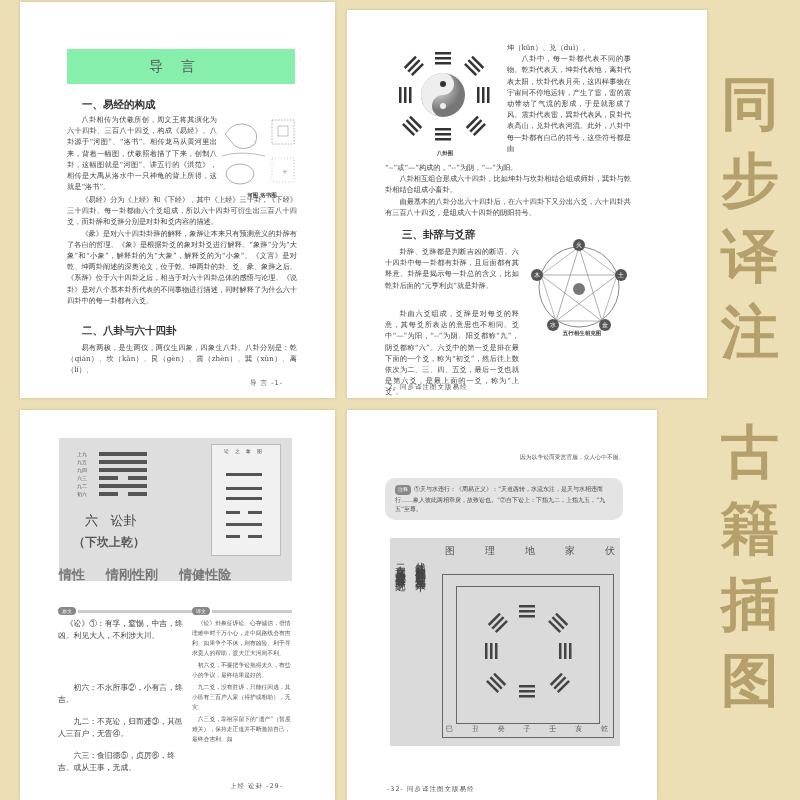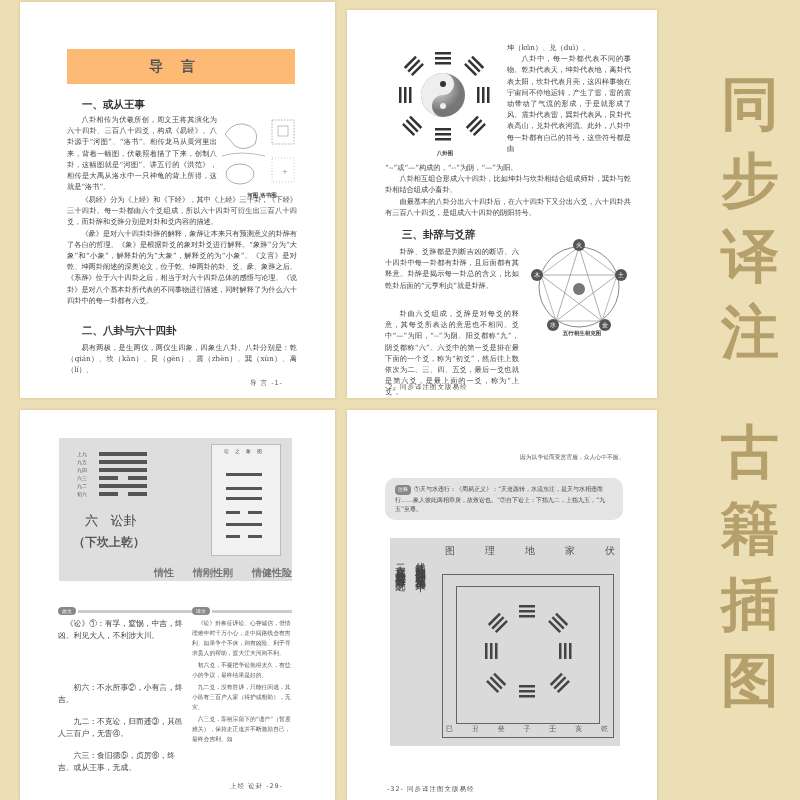--- a/index.html
+++ b/index.html
@@ -8,36 +8,36 @@
     background:#ecdfb6;
     font-family:"DejaVu Serif", serif;
     color:#3a3a3a;
   }
   .page {
     position:absolute; background:#fff;
     box-shadow:0 0 3px rgba(120,100,60,0.25);
     overflow:hidden;
   }
   #p1 { left:20px; top:2px;  width:315px; height:396px; }
-  #p2 { left:347px; top:10px; width:310px; height:388px; }
+  #p2 { left:347px; top:10px; width:360px; height:388px; }
   #p3 { left:20px; top:410px; width:315px; height:390px; }
   #p4 { left:347px; top:410px; width:310px; height:390px; }
 
   .abs { position:absolute; }
   .body-text { font-size:7.2px; line-height:11.2px; color:#444; text-align:justify; }
   .body-text p { margin:0; text-indent:2em; }
   .body-text p.noindent { text-indent:0; }
   .h2 { font-family:"DejaVu Sans", sans-serif; font-weight:bold; font-size:10.5px; color:#333; }
   .footer { font-family:"DejaVu Sans", sans-serif; font-size:6.5px; color:#555; font-weight:normal; letter-spacing:1px; }
 
   
   .title-band {
-    left:47px; top:47px; width:228px; height:35px; background:#fdba74;
+    left:47px; top:47px; width:228px; height:35px; background:#86efac;
     display:flex; align-items:center; justify-content:center;
-    font-size:14px; letter-spacing:18px; color:#555; font-weight:bold;
+    font-size:14px; letter-spacing:18px; color:#555; font-weight:normal;
   }
   .fig-caption { font-family:"DejaVu Sans", sans-serif; font-size:5.5px; color:#444; font-weight:bold; text-align:center; }
 
   
   .yao { display:flex; align-items:center; height:8px; }
   .yao .lbl { font-size:5px; width:22px; color:#555; }
   .yao .bar { height:4px; background:#555; }
   .yao .full { width:48px; }
   .yao .half { width:19px; }
   .yao .gap { width:10px; }
@@ -69,21 +69,21 @@
 <div class="side-char" style="top:148px;">步</div>
 <div class="side-char" style="top:224px;">译</div>
 <div class="side-char" style="top:300px;">注</div>
 <div class="side-char" style="top:420px;">古</div>
 <div class="side-char" style="top:496px;">籍</div>
 <div class="side-char" style="top:572px;">插</div>
 <div class="side-char" style="top:648px;">图</div>
 
 <div class="page" id="p1">
   <div class="abs title-band">导言</div>
-  <div class="abs h2" style="left:62px; top:96px;">一、或从王事</div>
+  <div class="abs h2" style="left:62px; top:96px;">一、易经的构成</div>
   <div class="abs body-text" style="left:47px; top:112px; width:150px;">
     <p>八卦相传为伏羲所创，周文王将其演化为六十四卦、三百八十四爻，构成《易经》。八卦源于“河图”、“洛书”。相传龙马从黄河里出来，背着一幅图，伏羲照着描了下来，创制八卦，这幅图就是“河图”。讲五行的《洪范》，相传是大禹从洛水中一只神龟的背上所得，这就是“洛书”。</p>
   </div>
 
   <div class="abs" style="left:200px; top:112px; width:78px; height:80px;">
     <svg width="78" height="80" viewBox="0 0 78 80">
       <path d="M5 20 Q15 5 30 12 Q40 18 35 30 Q25 38 15 32 Z" fill="none" stroke="#999" stroke-width="0.8"></path>
       <path d="M2 42 Q20 36 45 42" fill="none" stroke="#aaa" stroke-width="0.8"></path>
       <ellipse cx="20" cy="60" rx="14" ry="10" fill="none" stroke="#999" stroke-width="0.8"></ellipse>
       <rect x="52" y="6" width="22" height="24" fill="none" stroke="#999" stroke-dasharray="1.5,1.5" stroke-width="0.8"></rect>
@@ -236,21 +236,21 @@
       <div style="font-size:5px; letter-spacing:6px; text-align:center; margin-top:3px; color:#555;">讼之象图</div>
       <div style="position:absolute; left:14px; top:28px; width:36px; height:3px; background:#555;"></div>
       <div style="position:absolute; left:14px; top:42px; width:36px; height:3px; background:#555;"></div>
       <div style="position:absolute; left:14px; top:52px; width:36px; height:3px; background:#555;"></div>
       <div style="position:absolute; left:14px; top:66px; width:14px; height:3px; background:#555;"></div>
       <div style="position:absolute; left:36px; top:66px; width:14px; height:3px; background:#555;"></div>
       <div style="position:absolute; left:14px; top:78px; width:36px; height:3px; background:#555;"></div>
       <div style="position:absolute; left:14px; top:90px; width:14px; height:3px; background:#555;"></div>
       <div style="position:absolute; left:36px; top:90px; width:14px; height:3px; background:#555;"></div>
     </div>
-    <div class="abs" style="left:0; width:233px; top:128px; text-align:right; font-family:'DejaVu Sans',sans-serif; font-size:10px; font-weight:bold; color:#777; word-spacing:6px;">
+    <div class="abs" style="left:0; width:233px; top:128px; text-align:left; font-family:'DejaVu Sans',sans-serif; font-size:13px; font-weight:bold; color:#777; word-spacing:6px;">
       <span>情性</span>&nbsp;&nbsp;<span>情刚性刚</span>&nbsp;&nbsp;<span>情健性险</span>
     </div>
   </div>
 
   <div class="abs sec-head" style="left:38px; top:197px; width:134px;">
     <span class="sec-badge">原文</span>
       <span class="sec-line"></span>
   </div>
   <div class="abs sec-head" style="left:172px; top:197px; width:100px;">
     <span class="sec-badge">译文</span>

